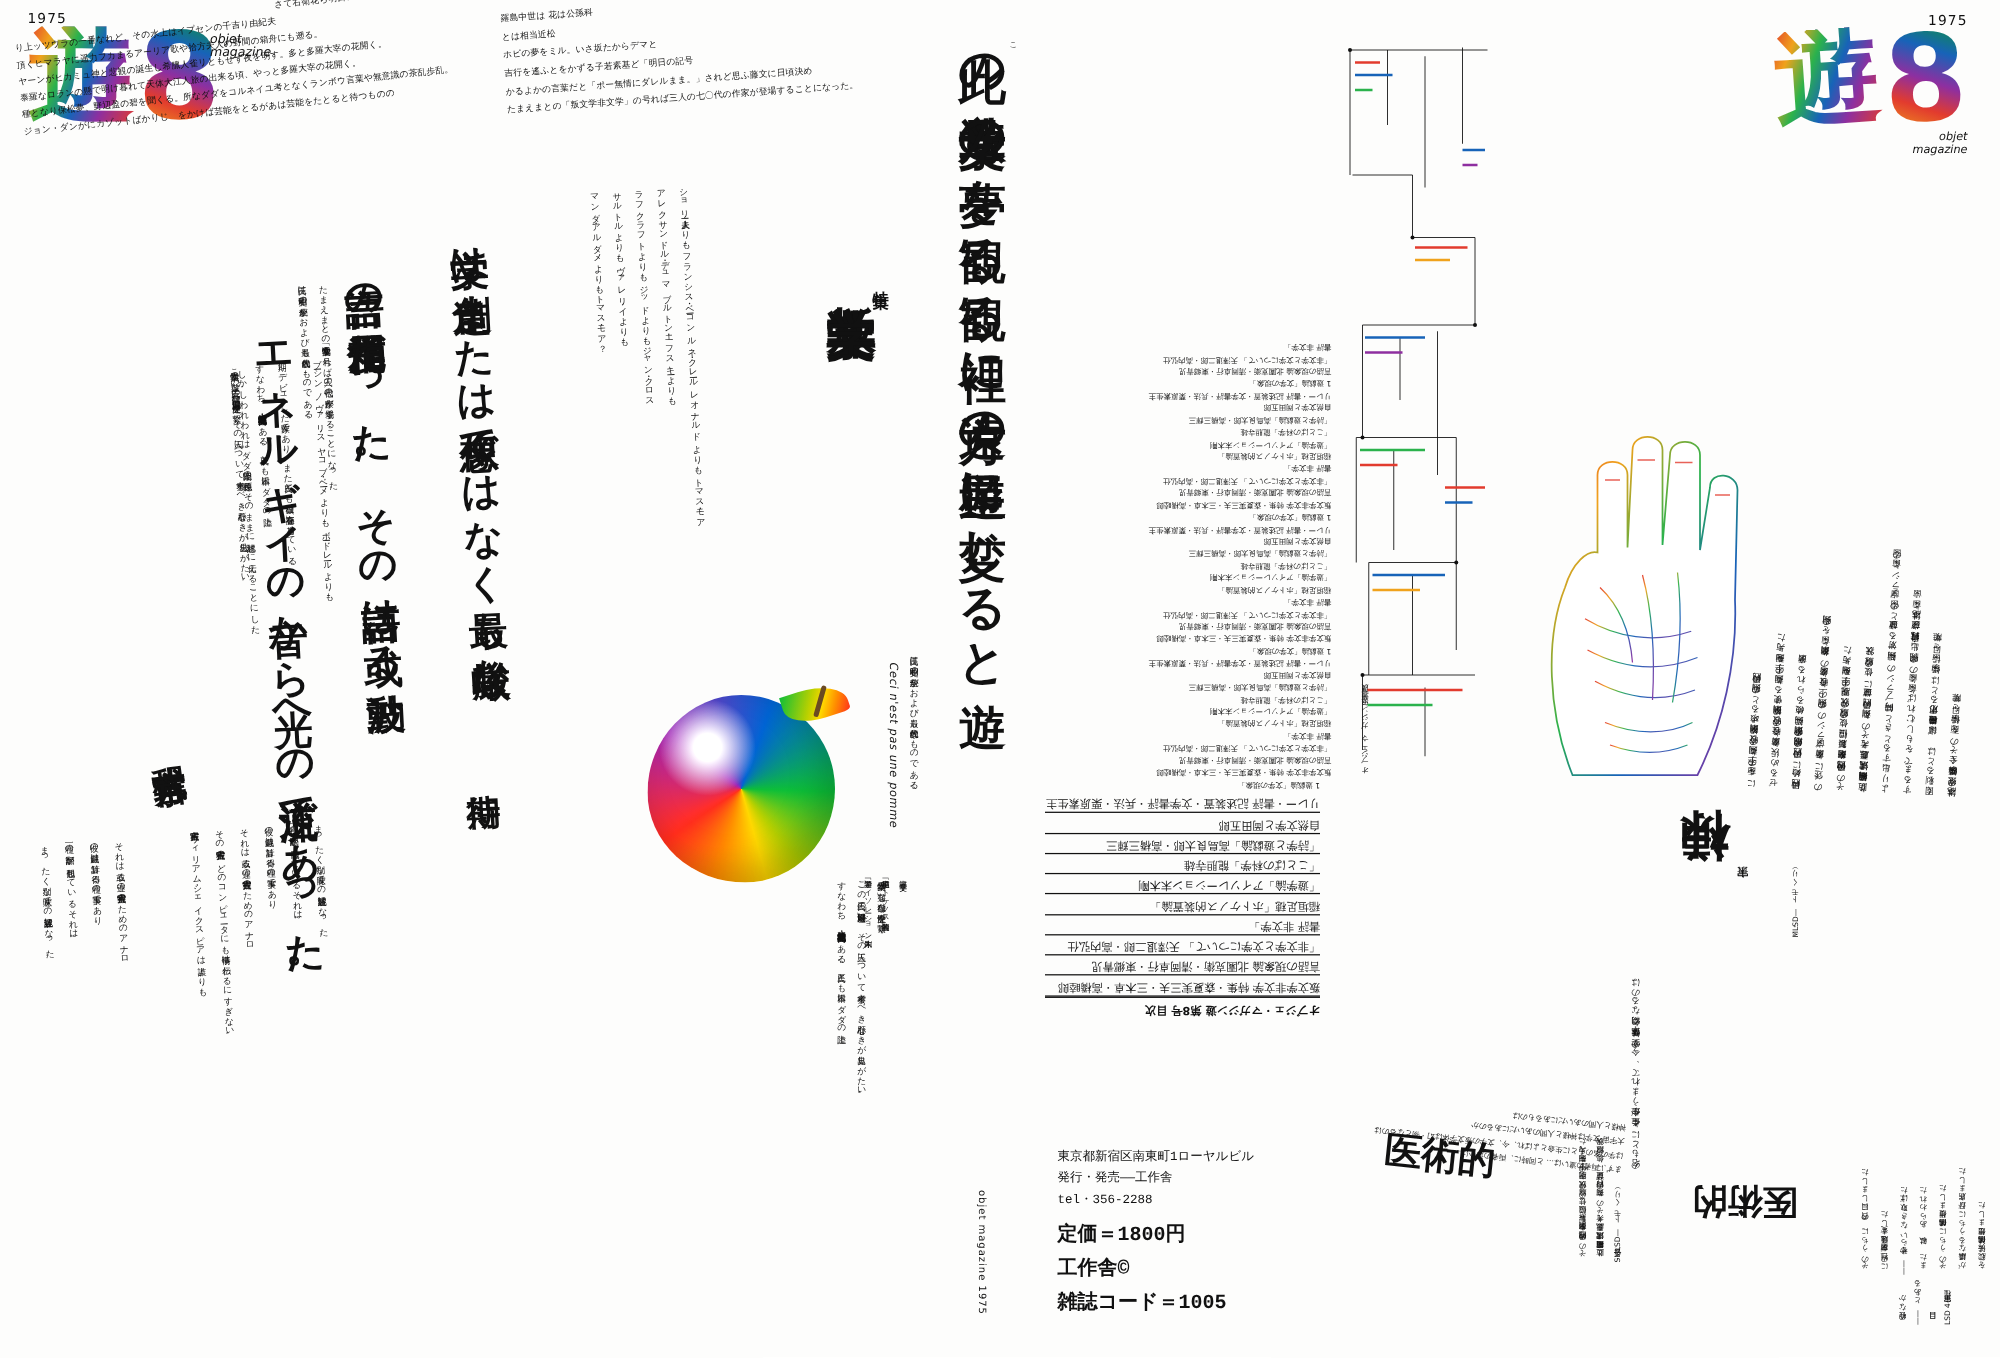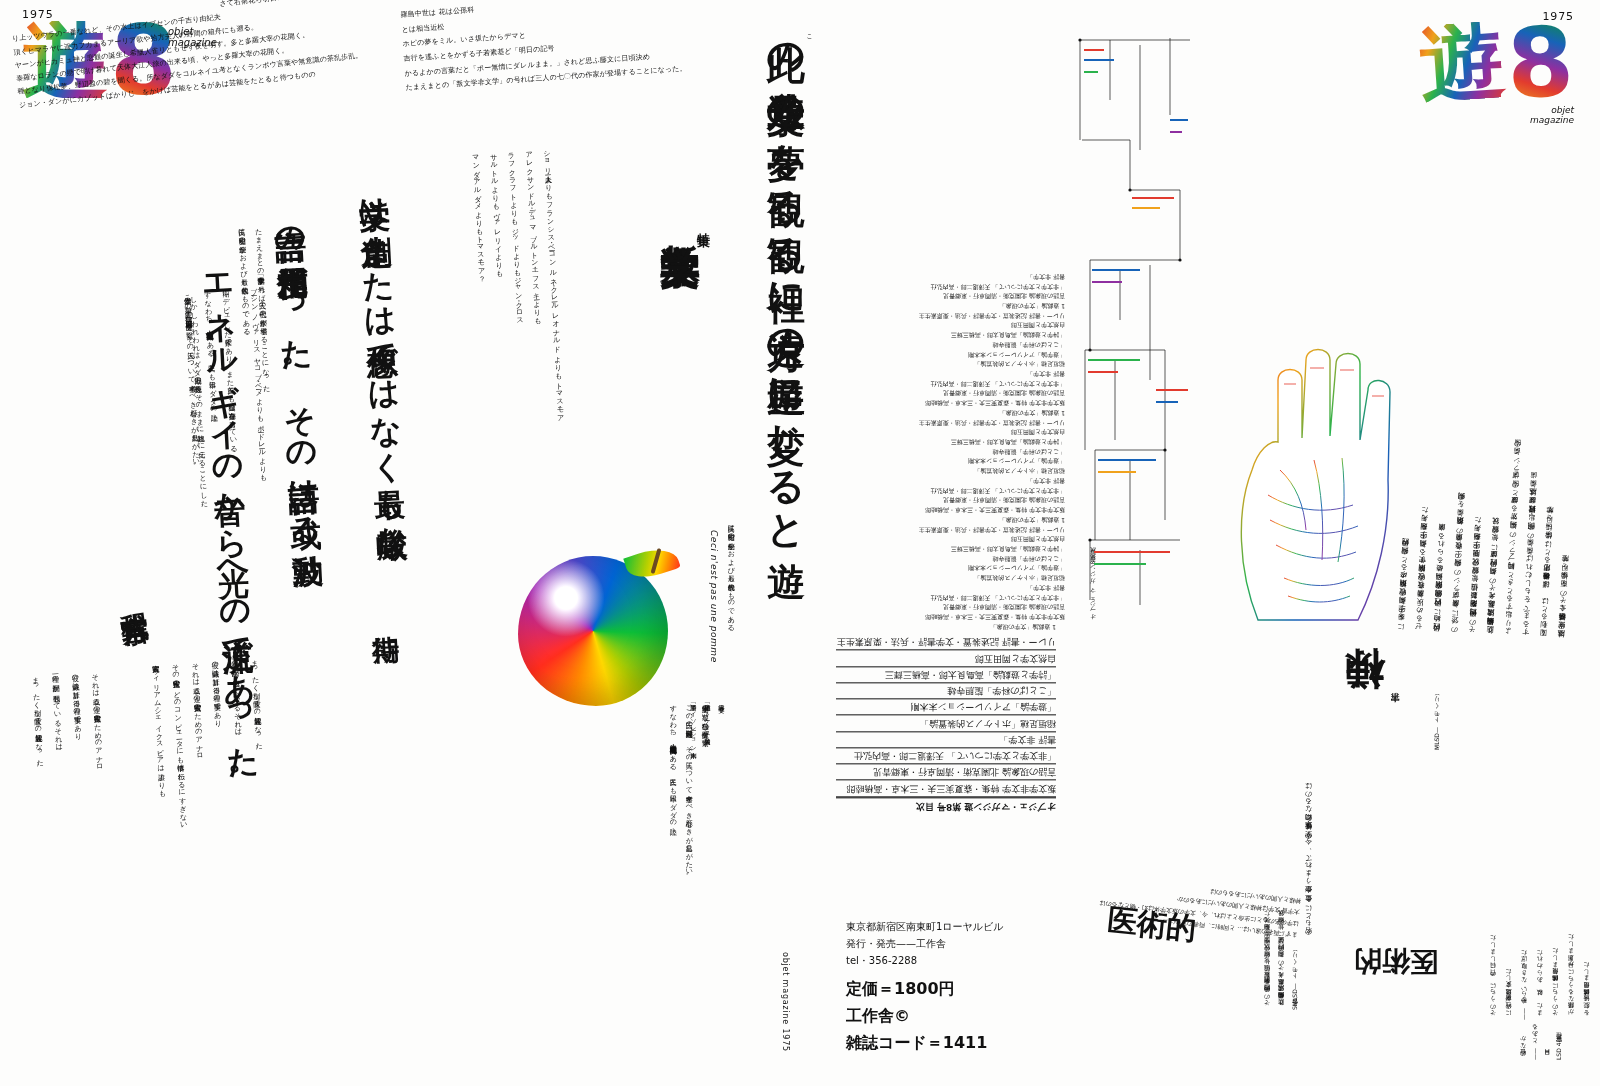--- a/index.html
+++ b/index.html
@@ -57,21 +57,21 @@
   .hand{position:absolute;}
   .hand svg{display:block;}
   
   .diagram{position:absolute;}
   .linerow{border-top:1px solid #111;padding:2px 0;}
   
   .brush{
     font-weight:bold;letter-spacing:-.02em;
     writing-mode:vertical-rl;text-orientation:upright;
   }
-  .imprint{position:absolute;font-size:11px;line-height:1.7;}
+  .imprint{position:absolute;font-size:11px;line-height:1.7;font-family:Liberation Mono, monospace;}
   .imprint .big{font-size:16px;font-weight:bold;}
   .colophon-v{position:absolute;writing-mode:vertical-rl;font-size:8px;letter-spacing:.1em;line-height:1.4;}
 </style>
 </head>
 <body>
 
 <div class="page">
 
   <div>
 
@@ -295,21 +295,21 @@
       <div class="sm linerow">リレー・書評 記述装置・文学書評・兵法・栗原素生主</div>
       <div class="xtiny" style="padding-top:4px;">1 遊戯論「文学の現象」</div>
     </div>
 
     <div class="imprint" style="left:846px;top:918px;width:210px;">
       <div style="font-size:10px;">東京都新宿区南東町1ローヤルビル</div>
       <div style="font-size:10px;">発行・発売——工作舎</div>
       <div style="font-size:10px;">tel・356-2288</div>
       <div class="big" style="margin-top:6px;">定価＝1800円</div>
       <div class="big">工作舎©</div>
-      <div class="big">雑誌コード＝1411</div>
+      <div class="big">雑誌コード＝1005</div>
     </div>
     <div class="colophon-v" style="left:780px;top:952px;height:110px;">objet magazine 1975</div>
 
     <div class="colm xtiny" style="left:718px;top:700px;height:330px;">書評 非文学」</div>
     <div class="colm xtiny" style="left:704px;top:700px;height:330px;">稲垣足穂「ホトケノス的装置論」</div>
     <div class="colm xtiny" style="left:690px;top:700px;height:330px;">「遊学論」アイソレーション末木剛</div>
   </div>
 
   <div>
 

